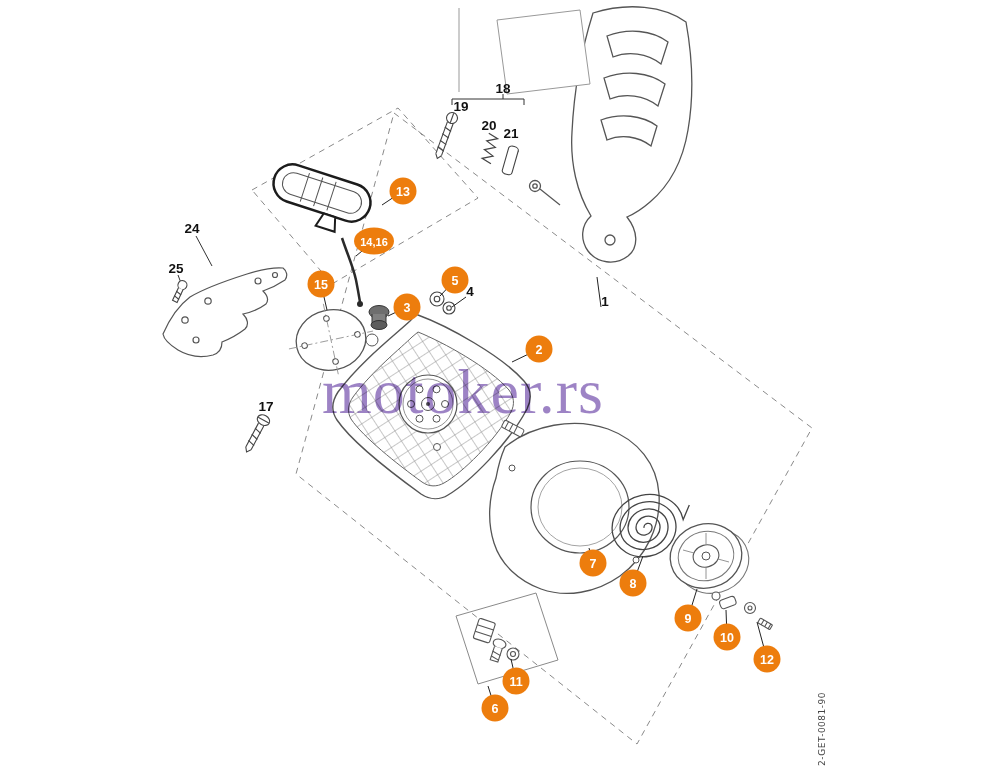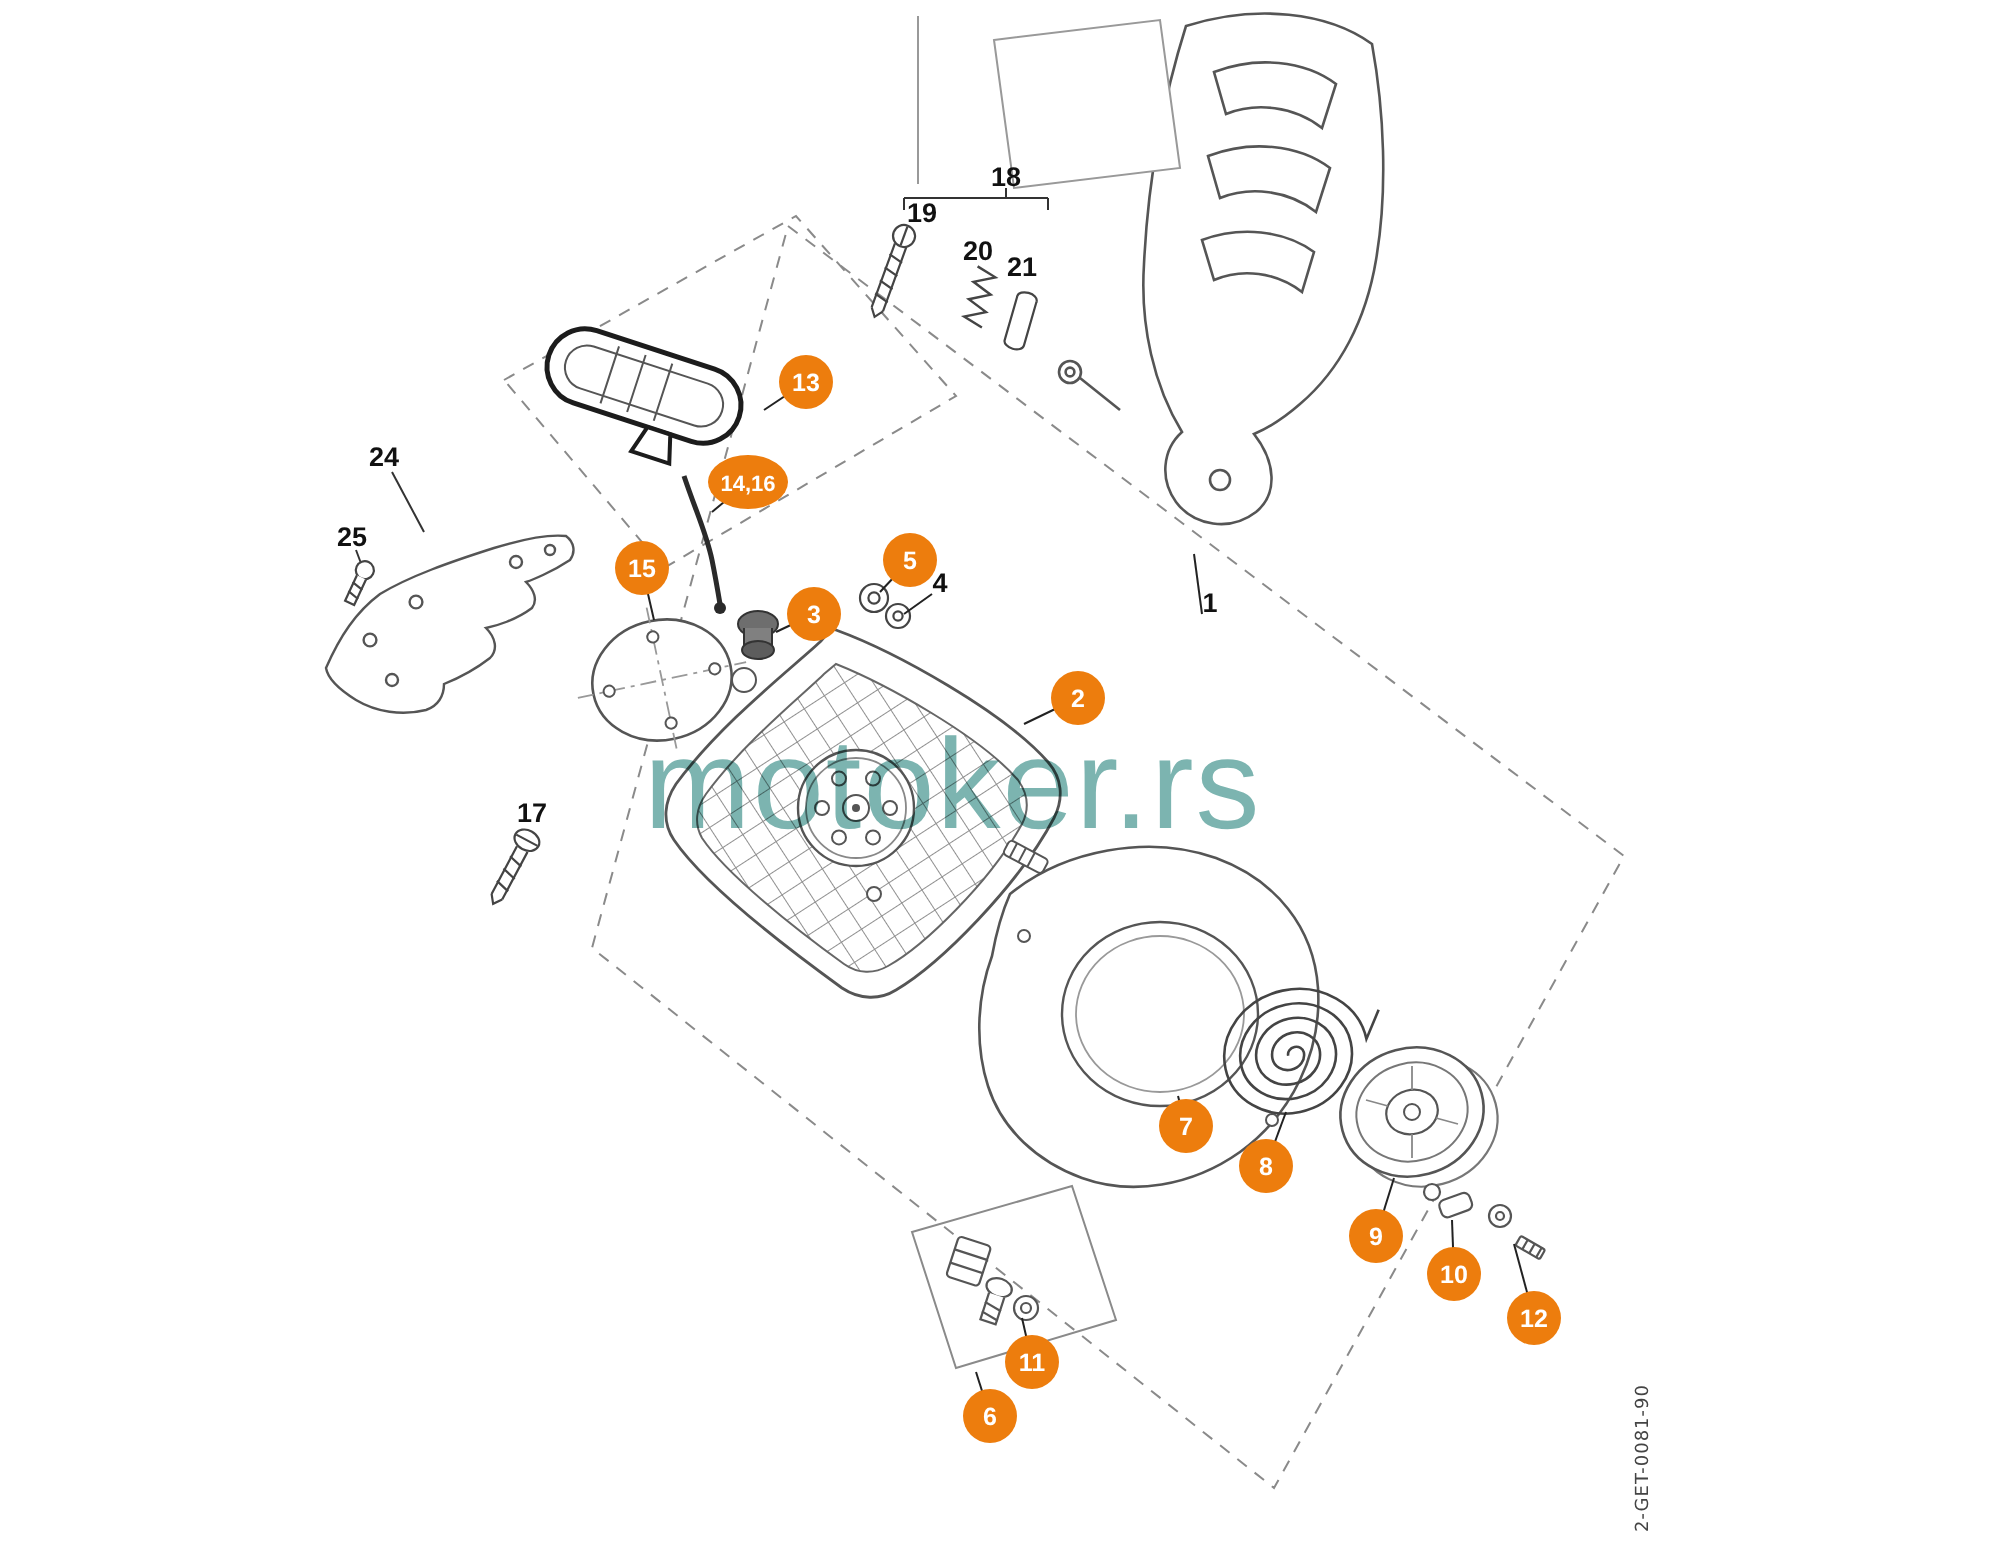--- a/index.html
+++ b/index.html
@@ -1,20 +1,20 @@
 <!DOCTYPE html>
 <html><head>
 <meta charset="utf-8">
 <style>
   html,body{margin:0;padding:0;background:#ffffff;}
   .canvas{position:relative;width:1000px;height:781px;background:#ffffff;overflow:hidden;
           font-family:"Liberation Sans",sans-serif;}
   svg{position:absolute;left:0;top:0;}
   .watermark{position:absolute;left:322px;top:360px;font-size:64px;line-height:1;
-             font-family:Liberation Sans, sans-serif;color:#0f766e;opacity:.55;
+             font-family:Liberation Serif, serif;color:#4c1d95;opacity:.55;
              mix-blend-mode:multiply;letter-spacing:1px;pointer-events:none;}
   .doc-code{position:absolute;left:817px;top:766px;transform:rotate(-90deg);
             transform-origin:0 0;font-size:9px;color:#444;letter-spacing:.5px;
             white-space:nowrap;font-family:"DejaVu Sans",sans-serif;}
 </style>
 </head>
 <body>
 
 <div class="canvas">
 <svg id="art" viewBox="0 0 1000 781" width="1000" height="781">

